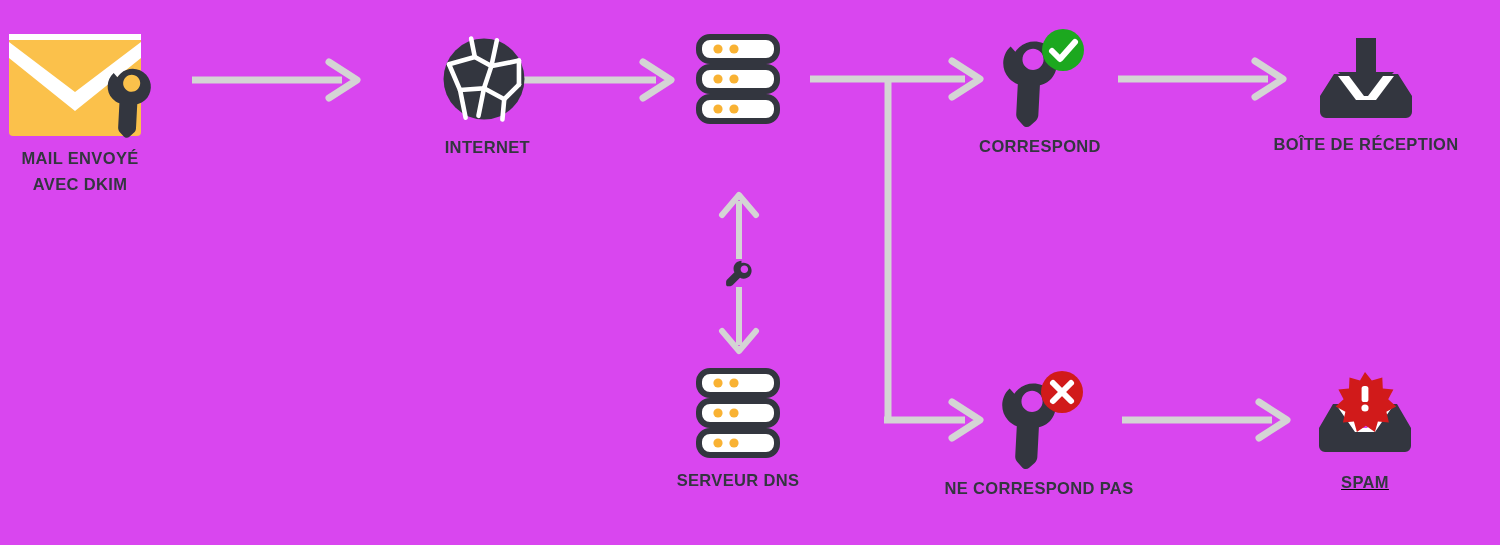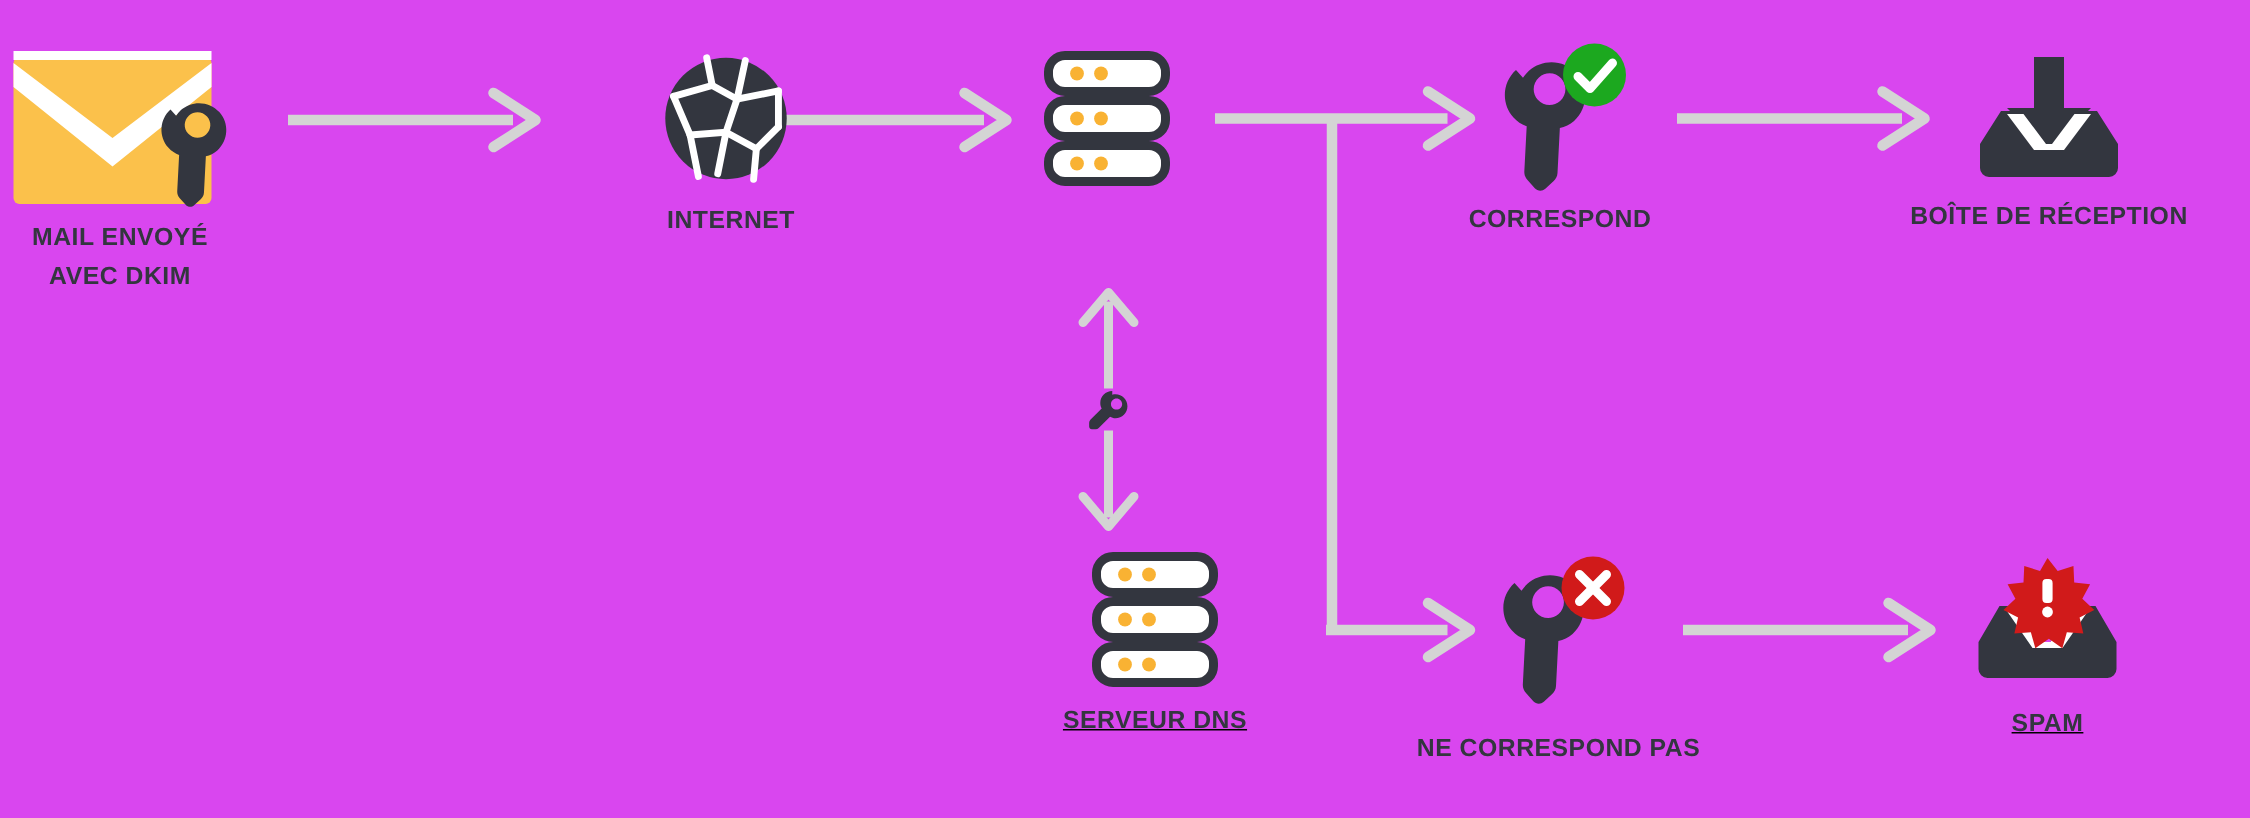--- a/index.html
+++ b/index.html
@@ -191,21 +191,21 @@
         <path fill="#33363f" d="M40 4 H60 V38 H78 L50 66 L22 38 H40 Z"></path>
 
         <path fill="#33363f" d="M18 40 L32 40 L48 62 H52 L68 40 L82 40 L96 62 V78 A6 6 0 0 1 90 84 H10 A6 6 0 0 1 4 78 V62 Z"></path>
 
         <path fill="#ffffff" d="M33 42 L48 62 H52 L67 42 L78 42 L60 66 H40 L22 42 Z"></path>
       </svg>
     </div>
     <div class="node-label">BOÎTE DE RÉCEPTION</div>
   </div>
 
-  <div class="node" style="left:700px; top:368px; width:140px;text-decoration:underline;">
+  <div class="node" style="left:668px; top:368px; width:140px;">
     <div class="icon-box">
       <svg width="84" height="90" viewBox="0 0 84 90">
         <g>
           <rect x="3" y="3" width="78" height="24" rx="11" ry="11" fill="#ffffff" stroke="#33363f" stroke-width="6"></rect>
           <circle cx="22" cy="15" r="4.6" fill="#f9b233"></circle>
           <circle cx="38" cy="15" r="4.6" fill="#f9b233"></circle>
         </g>
         <g>
           <rect x="3" y="33" width="78" height="24" rx="11" ry="11" fill="#ffffff" stroke="#33363f" stroke-width="6"></rect>
           <circle cx="22" cy="45" r="4.6" fill="#f9b233"></circle>
@@ -214,21 +214,21 @@
         <g>
           <rect x="3" y="63" width="78" height="24" rx="11" ry="11" fill="#ffffff" stroke="#33363f" stroke-width="6"></rect>
           <circle cx="22" cy="75" r="4.6" fill="#f9b233"></circle>
           <circle cx="38" cy="75" r="4.6" fill="#f9b233"></circle>
         </g>
       </svg>
     </div>
     <div class="node-label">SERVEUR DNS</div>
   </div>
 
-  <div class="node" style="left:932px; top:370px; width:214px;gap:11px;">
+  <div class="node" style="left:932px; top:370px; width:214px;">
     <div class="icon-box">
       <svg width="104" height="96" viewBox="0 0 104 96">
 
         <g transform="translate(2,10) scale(0.155)">
           <path fill="#33363f" d="M300 30 C220 30 155 95 155 175 C155 200 161 222 172 241 L35 378 C25 388 20 401 20 415 L20 462 C20 480 34 494 52 494 L99 494 C113 494 126 489 136 479 L273 342 C292 353 315 360 339 360 C419 360 484 295 484 215 C484 135 419 70 339 70 C326 70 313 72 300 75 Z M352 120 C390 120 420 150 420 188 C420 226 390 256 352 256 C314 256 284 226 284 188 C284 150 314 120 352 120 Z" transform="rotate(-42 250 260)"></path>
         </g>
 
         <g>
           <circle cx="75" cy="22" r="21" fill="#d11a1a"></circle>
           <line x1="66" y1="13" x2="84" y2="31" stroke="#ffffff" stroke-width="6" stroke-linecap="round"></line>

